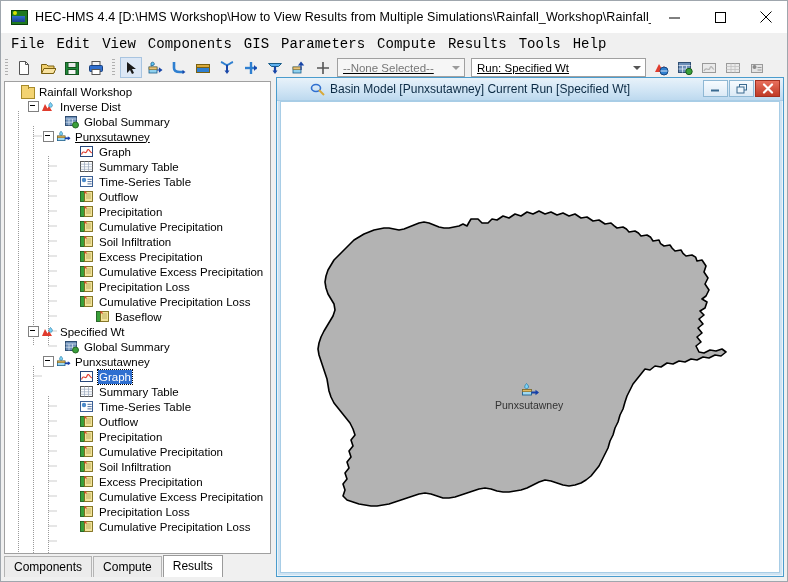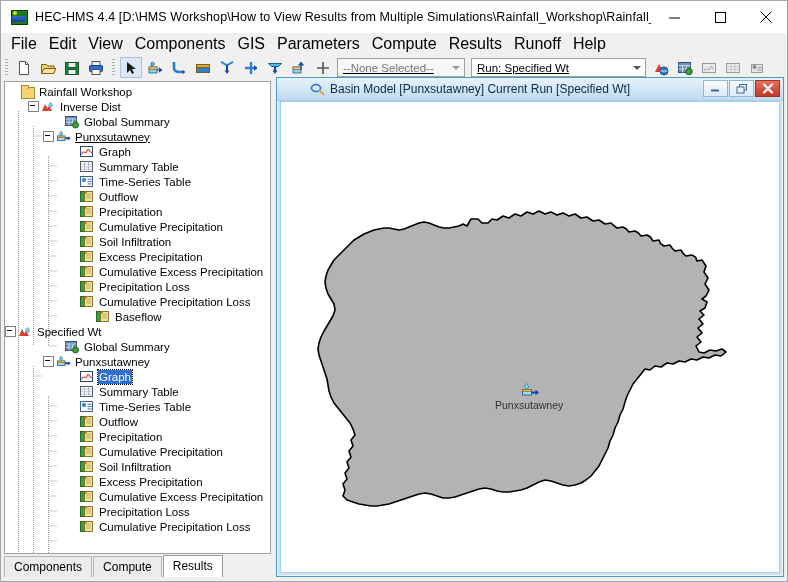--- a/index.html
+++ b/index.html
@@ -73,24 +73,25 @@
     position: absolute;
     left: 0; top: 32px;
     width: 788px; height: 21px;
     background: #f0f0f0;
     display: flex;
     align-items: center;
     padding-left: 4px;
     box-sizing: border-box;
   }
   .menu-item {
-    font-size: 16px;
+    font-size: 14px;
     color: #000;
     padding: 2px 6px;
     white-space: nowrap;
+    font-family: Liberation Mono, monospace;
   }
 
   
   .toolbar {
     position: absolute;
     left: 0; top: 53px;
     width: 788px; height: 27px;
     background: #f0f0f0;
     display: flex;
     align-items: center;
@@ -329,21 +330,21 @@
 
   <div class="menubar">
     <div class="menu-item">File</div>
     <div class="menu-item">Edit</div>
     <div class="menu-item">View</div>
     <div class="menu-item">Components</div>
     <div class="menu-item">GIS</div>
     <div class="menu-item">Parameters</div>
     <div class="menu-item">Compute</div>
     <div class="menu-item">Results</div>
-    <div class="menu-item">Runoff</div>
+    <div class="menu-item">Tools</div>
     <div class="menu-item">Help</div>
   </div>
 
   <div class="toolbar">
     <div class="tb-grip"></div>
 
     <div class="tb-btn">
       <svg width="16" height="16" viewBox="0 0 16 16">
         <path d="M3.5 1.5h6l3 3v10h-9z" fill="#fff" stroke="#555" stroke-width="1"></path>
         <path d="M9.5 1.5v3h3" fill="none" stroke="#555" stroke-width="1"></path>
@@ -656,21 +657,21 @@
         <div class="node" style="padding-left: 80px;">
           <span class="tspace"></span>
           <span class="ico"><svg width="15" height="14" viewBox="0 0 15 14">
               <rect x="0.5" y="1.5" width="4" height="10" fill="#3aa03a" stroke="#1d5c1d" stroke-width="0.9"></rect>
               <rect x="4.5" y="1.5" width="8" height="10" fill="#f2e39a" stroke="#7a6a18" stroke-width="0.9"></rect>
               <path d="M6 4h5M6 6h5M6 8h5" stroke="#a89a4a" stroke-width="0.7"></path>
               <path d="M4.5 1.5l2 2" stroke="#e03c2e" stroke-width="1.1"></path>
             </svg></span>
           <span class="lbl">Baseflow</span>
         </div>
-        <div class="node" style="">
+        <div class="node" style="padding-left: 23px;">
           <span class="toggle"></span>
           <span class="ico"><svg width="15" height="14" viewBox="0 0 15 14">
               <path d="M1 11l3-7 2.5 4.5L8 6l3 5z" fill="#e03c2e"></path>
               <path d="M9.5 2.5c1.6 1.7 2.4 3 1.5 4.1-0.9 1-2.5 0.8-3-0.3-0.5-1 0.2-2.3 1.5-3.8z" fill="#7fd4f7" stroke="#2a7fa8" stroke-width="0.7"></path>
             </svg></span>
           <span class="lbl">Specified Wt</span>
         </div>
         <div class="node" style="padding-left: 49px;">
           <span class="tspace"></span>
           <span class="ico"><svg width="15" height="14" viewBox="0 0 15 14">

